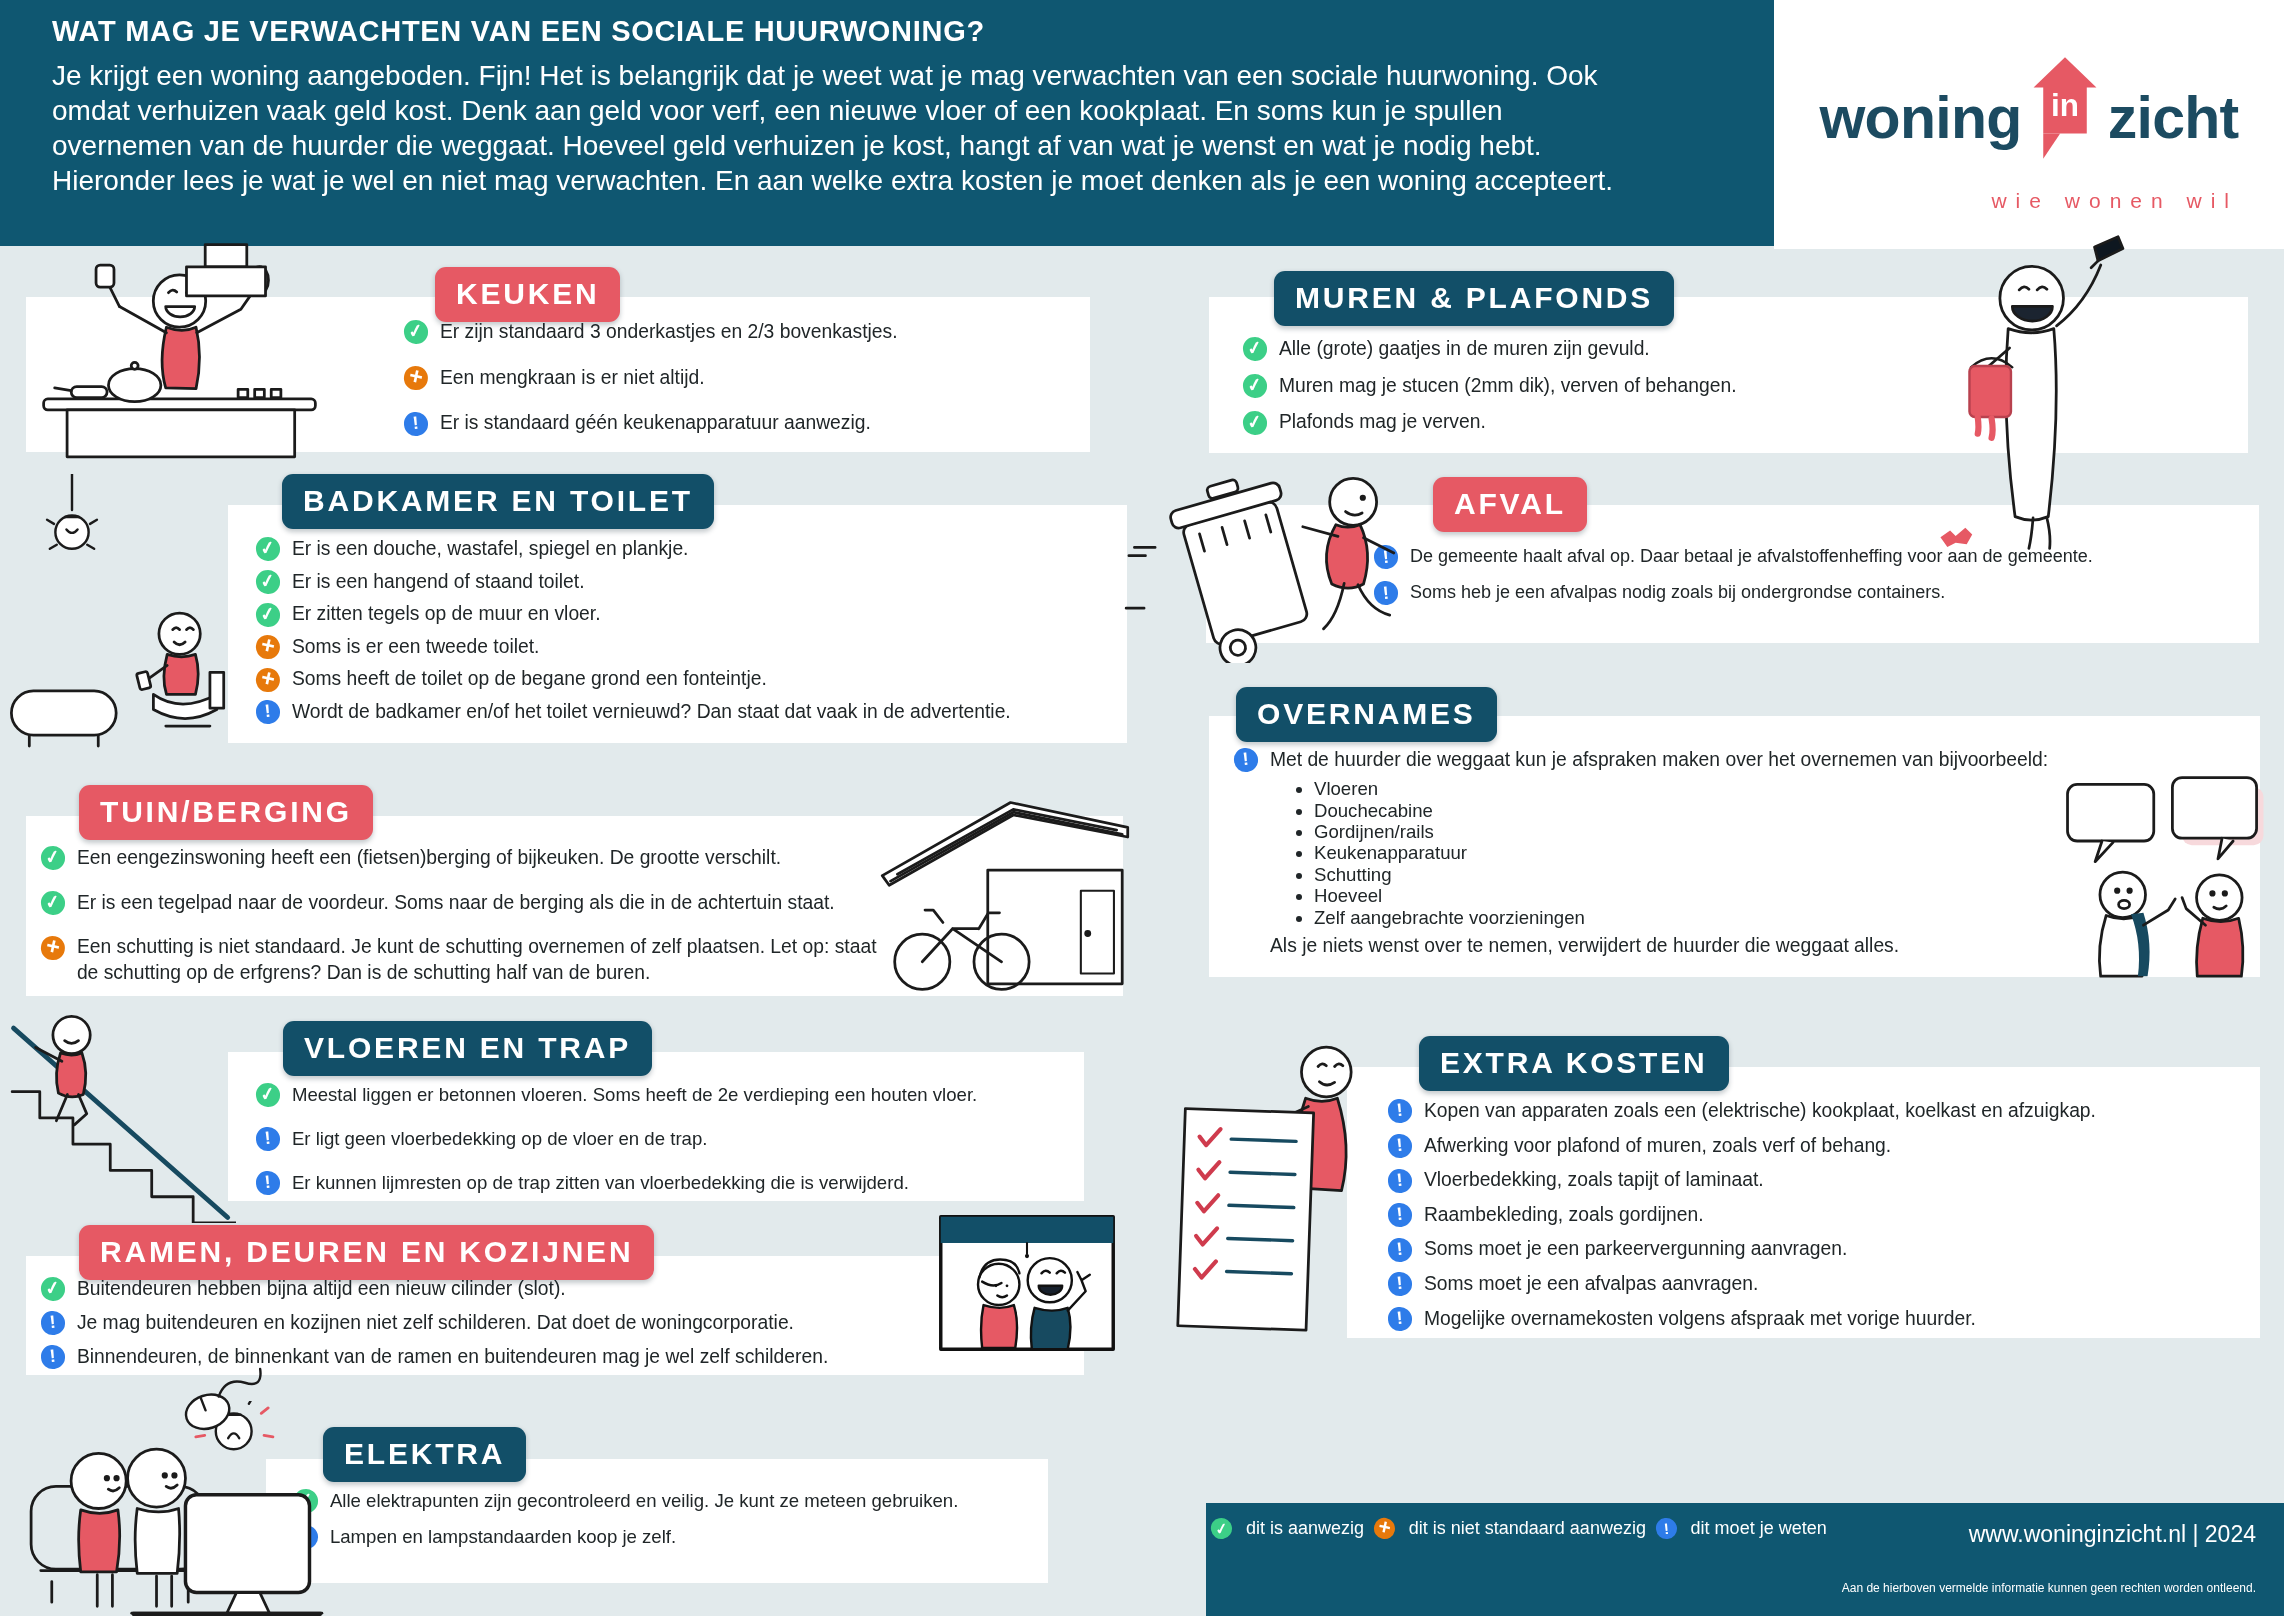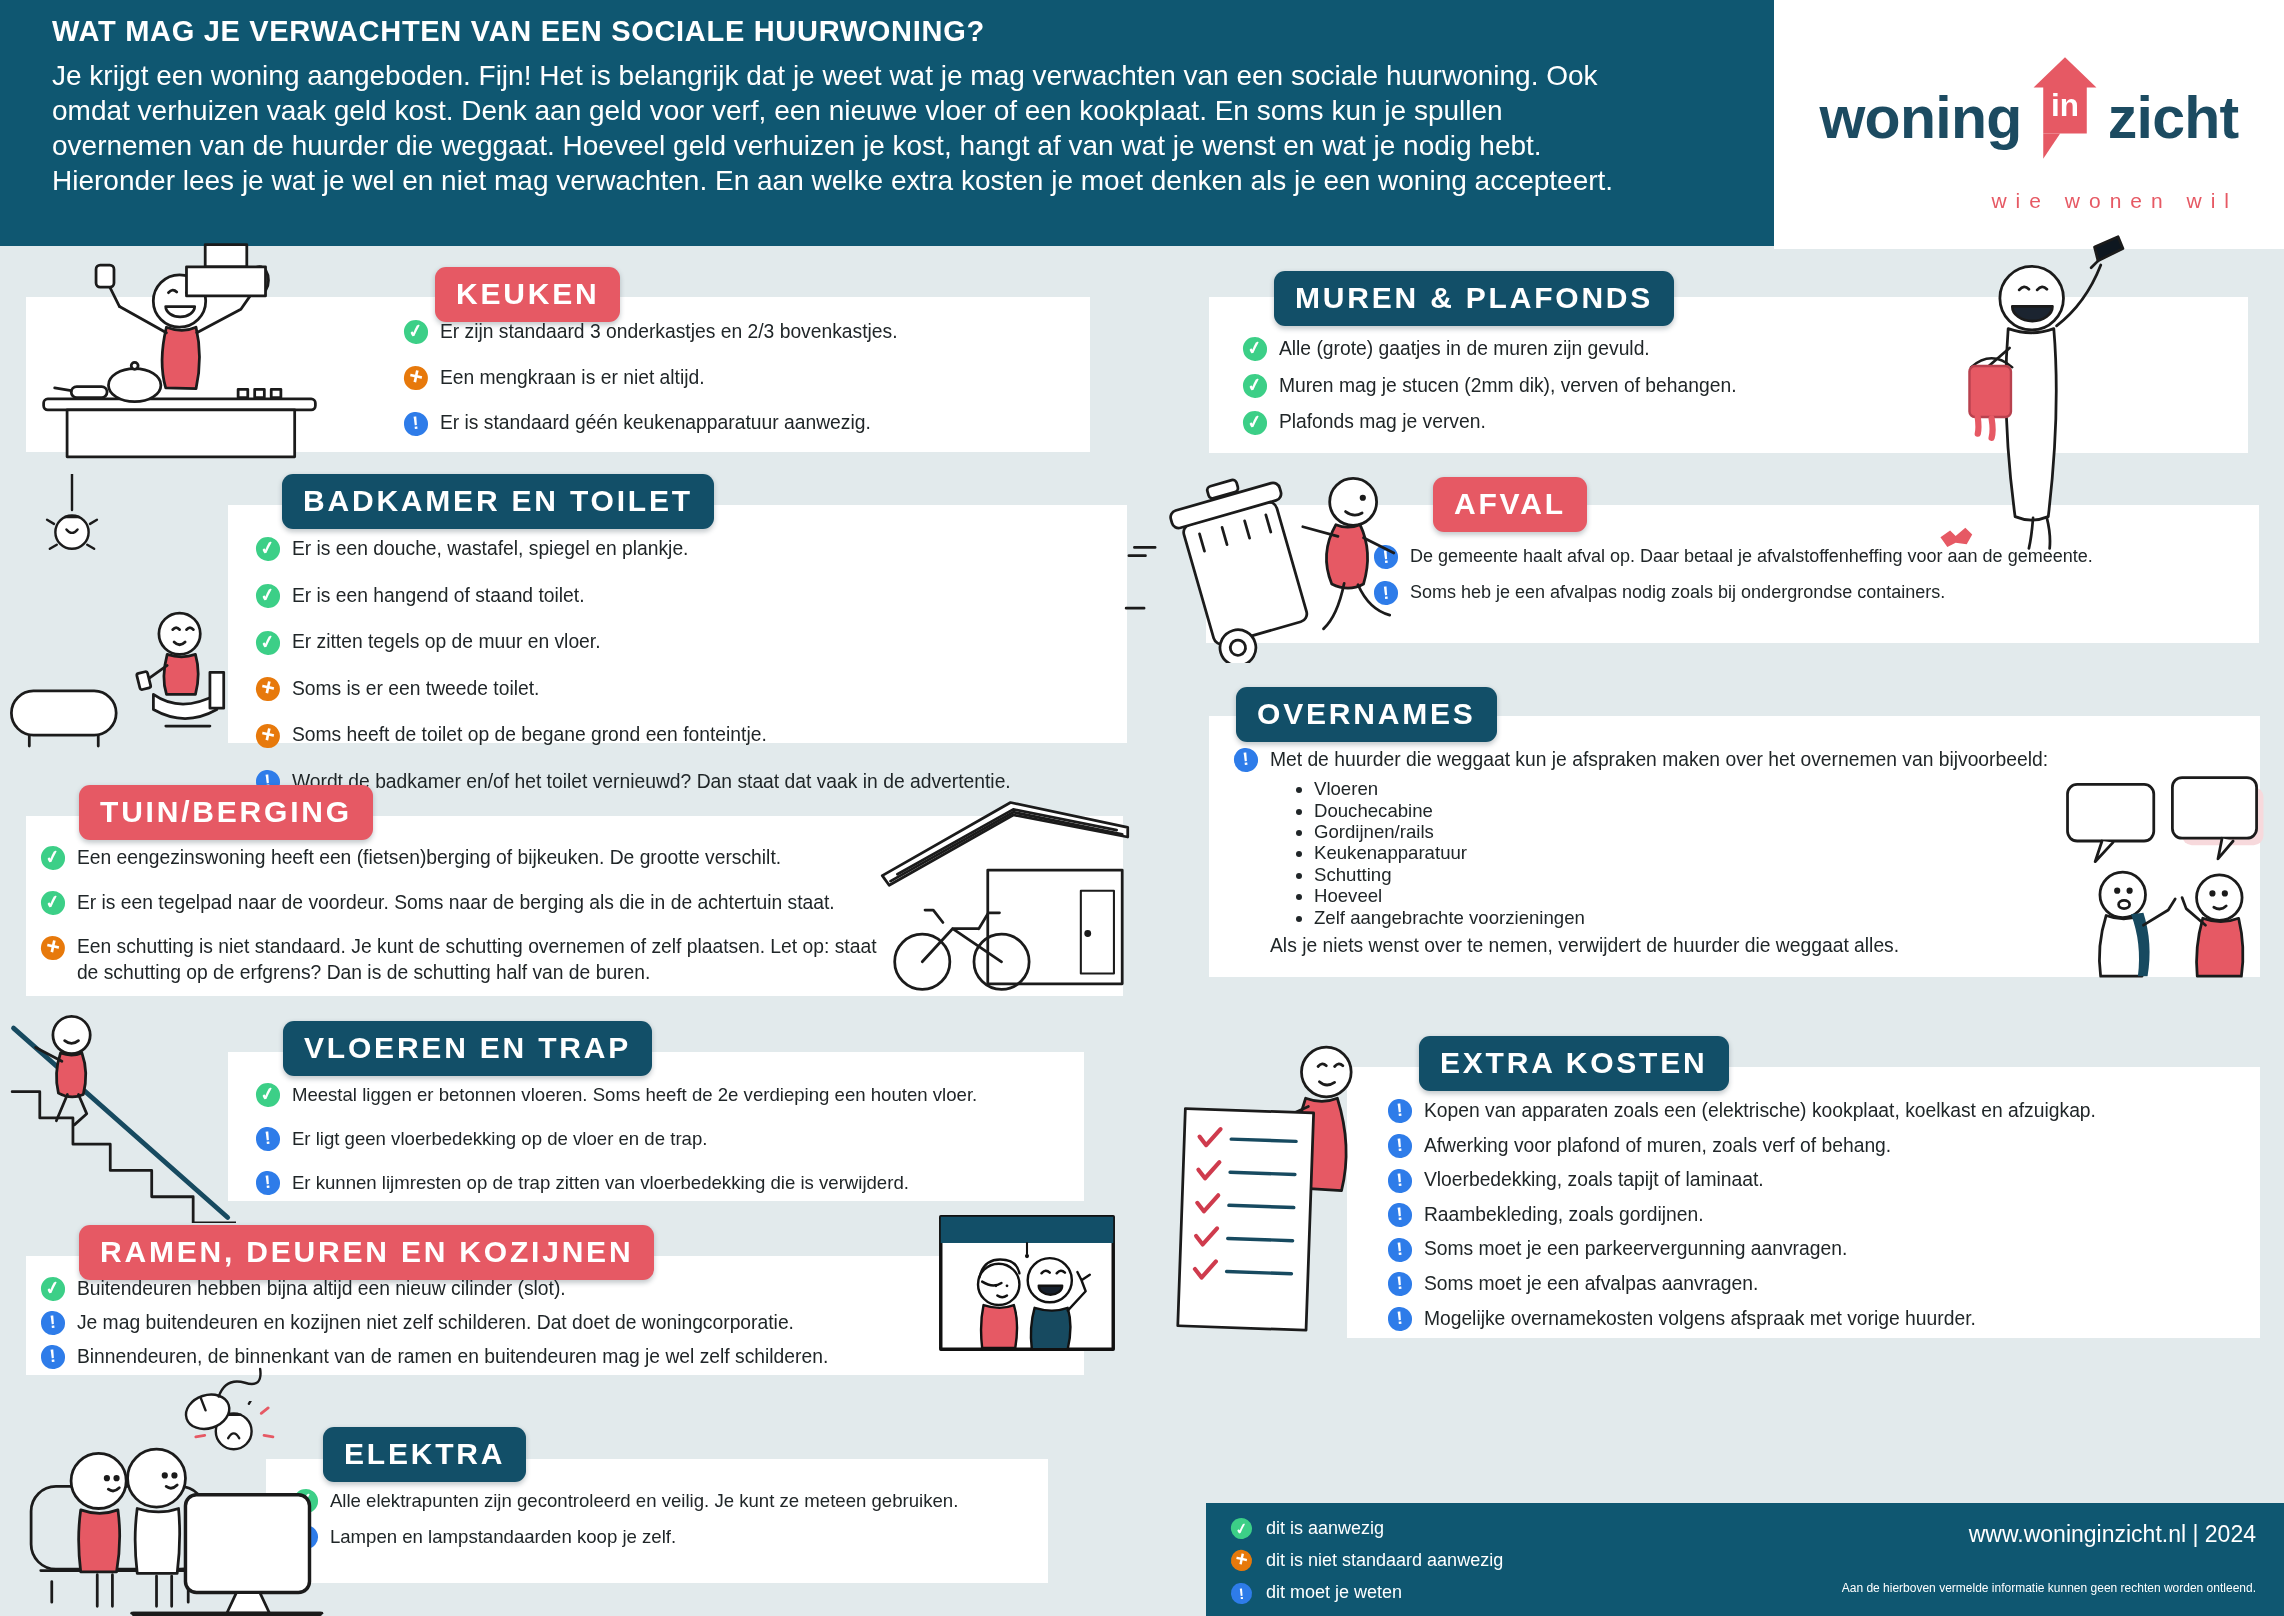--- a/index.html
+++ b/index.html
@@ -52,21 +52,21 @@
   #keuken-box{left:25.6px;top:297px;width:1064px;height:155px;}
   #keuken-badge{left:435px;top:267px;}
   #keuken-list{left:404px;top:319px;width:622px;gap:20px;}
 
   #muren-box{left:1209px;top:297px;width:1039px;height:156px;}
   #muren-badge{left:1274px;top:271px;}
   #muren-list{left:1243px;top:336px;width:760px;gap:11px;}
 
   #badkamer-badge{left:282px;top:474px;}
   #badkamer-box{left:228px;top:505px;width:899px;height:238px;}
-  #badkamer-list{left:256px;top:536px;width:794px;gap:21px;}
+  #badkamer-list{left:256px;top:536px;width:794px;gap:7px;}
 
   #afval-badge{left:1433px;top:477px;}
   #afval-box{left:1206px;top:505px;width:1053px;height:138px;}
   #afval-list{left:1374px;top:544px;width:863px;gap:11px;}
 
   #overnames-badge{left:1236px;top:687px;}
   #overnames-box{left:1209px;top:716px;width:1051px;height:261px;}
   #overnames-content{left:1234px;top:747px;width:995px;z-index:4;font-size:19.3px;line-height:25.6px;}
   #overnames-content .bullets{margin:5.5px 0 0 66px;padding-left:14px;font-size:18.6px;line-height:21.4px;}
   #overnames-content .outro{margin-left:36px;margin-top:5.5px;}
@@ -86,21 +86,21 @@
   #ramen-badge{left:79px;top:1225px;}
   #ramen-box{left:25.6px;top:1256px;width:1058px;height:119px;}
   #ramen-list{left:41px;top:1276px;width:898px;gap:8.3px;}
 
   #elektra-badge{left:323px;top:1427px;}
   #elektra-box{left:266px;top:1459px;width:782px;height:124px;}
   #elektra-list{left:294px;top:1488px;width:749px;gap:11px;}
 
   
   #footer{left:1206px;top:1503px;width:1078px;height:113px;background:#0f5771;z-index:2;}
-  #legend{position:absolute;left:25px;top:14px;display:flex;flex-direction:column;gap:9.7px;}
+  #legend{position:absolute;left:5px;top:14px;display:flex;gap:9.7px;}
   .legend-row{display:flex;align-items:center;gap:14px;color:#fff;font-size:18px;}
   #site{position:absolute;right:28px;top:18px;color:#fff;font-size:23px;font-weight:500;}
   #disclaimer{position:absolute;right:28px;bottom:21px;color:#fff;font-size:12px;}
 
   
   .ill{position:absolute;z-index:5;}
   #ill-kitchen{left:31px;top:261px;}
   #ill-hood{left:174px;top:239px;}
   #ill-lamp{left:40px;top:474px;}
   #ill-bath{left:7px;top:591px;}

